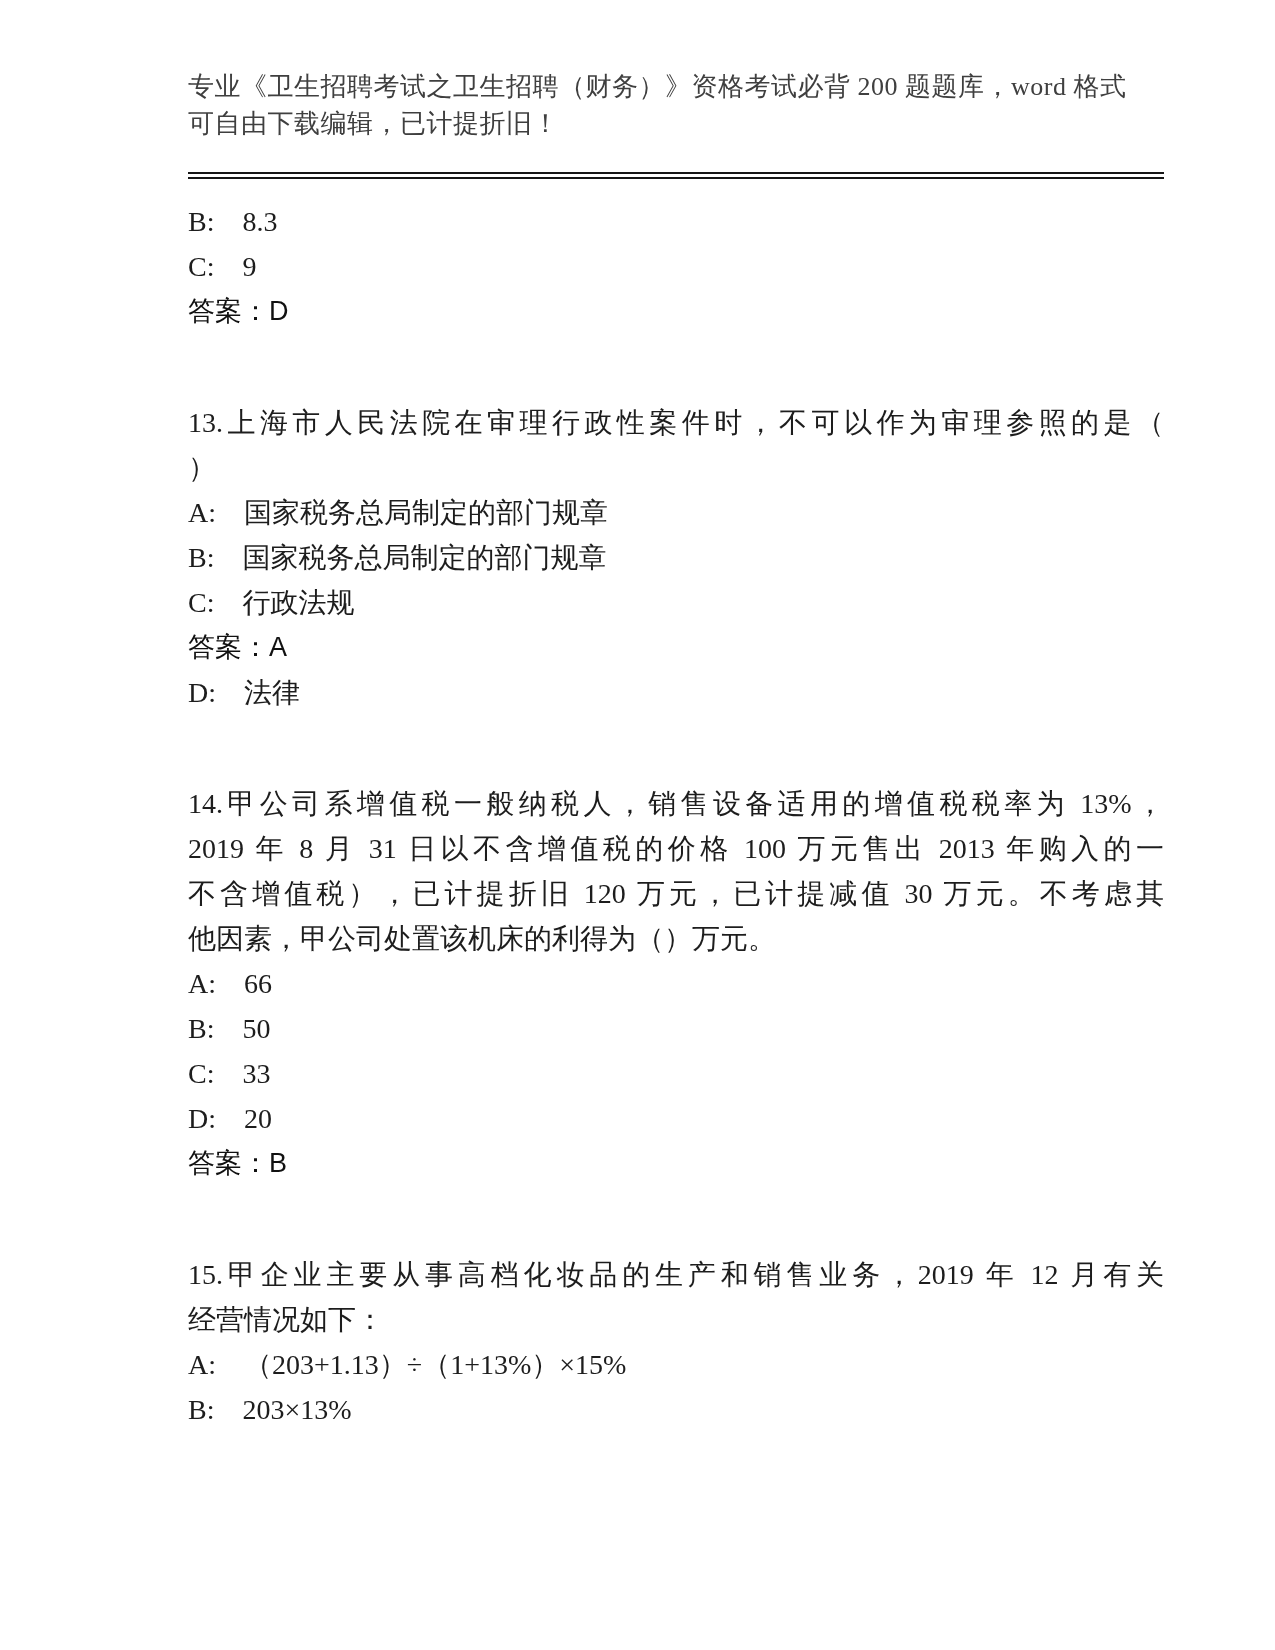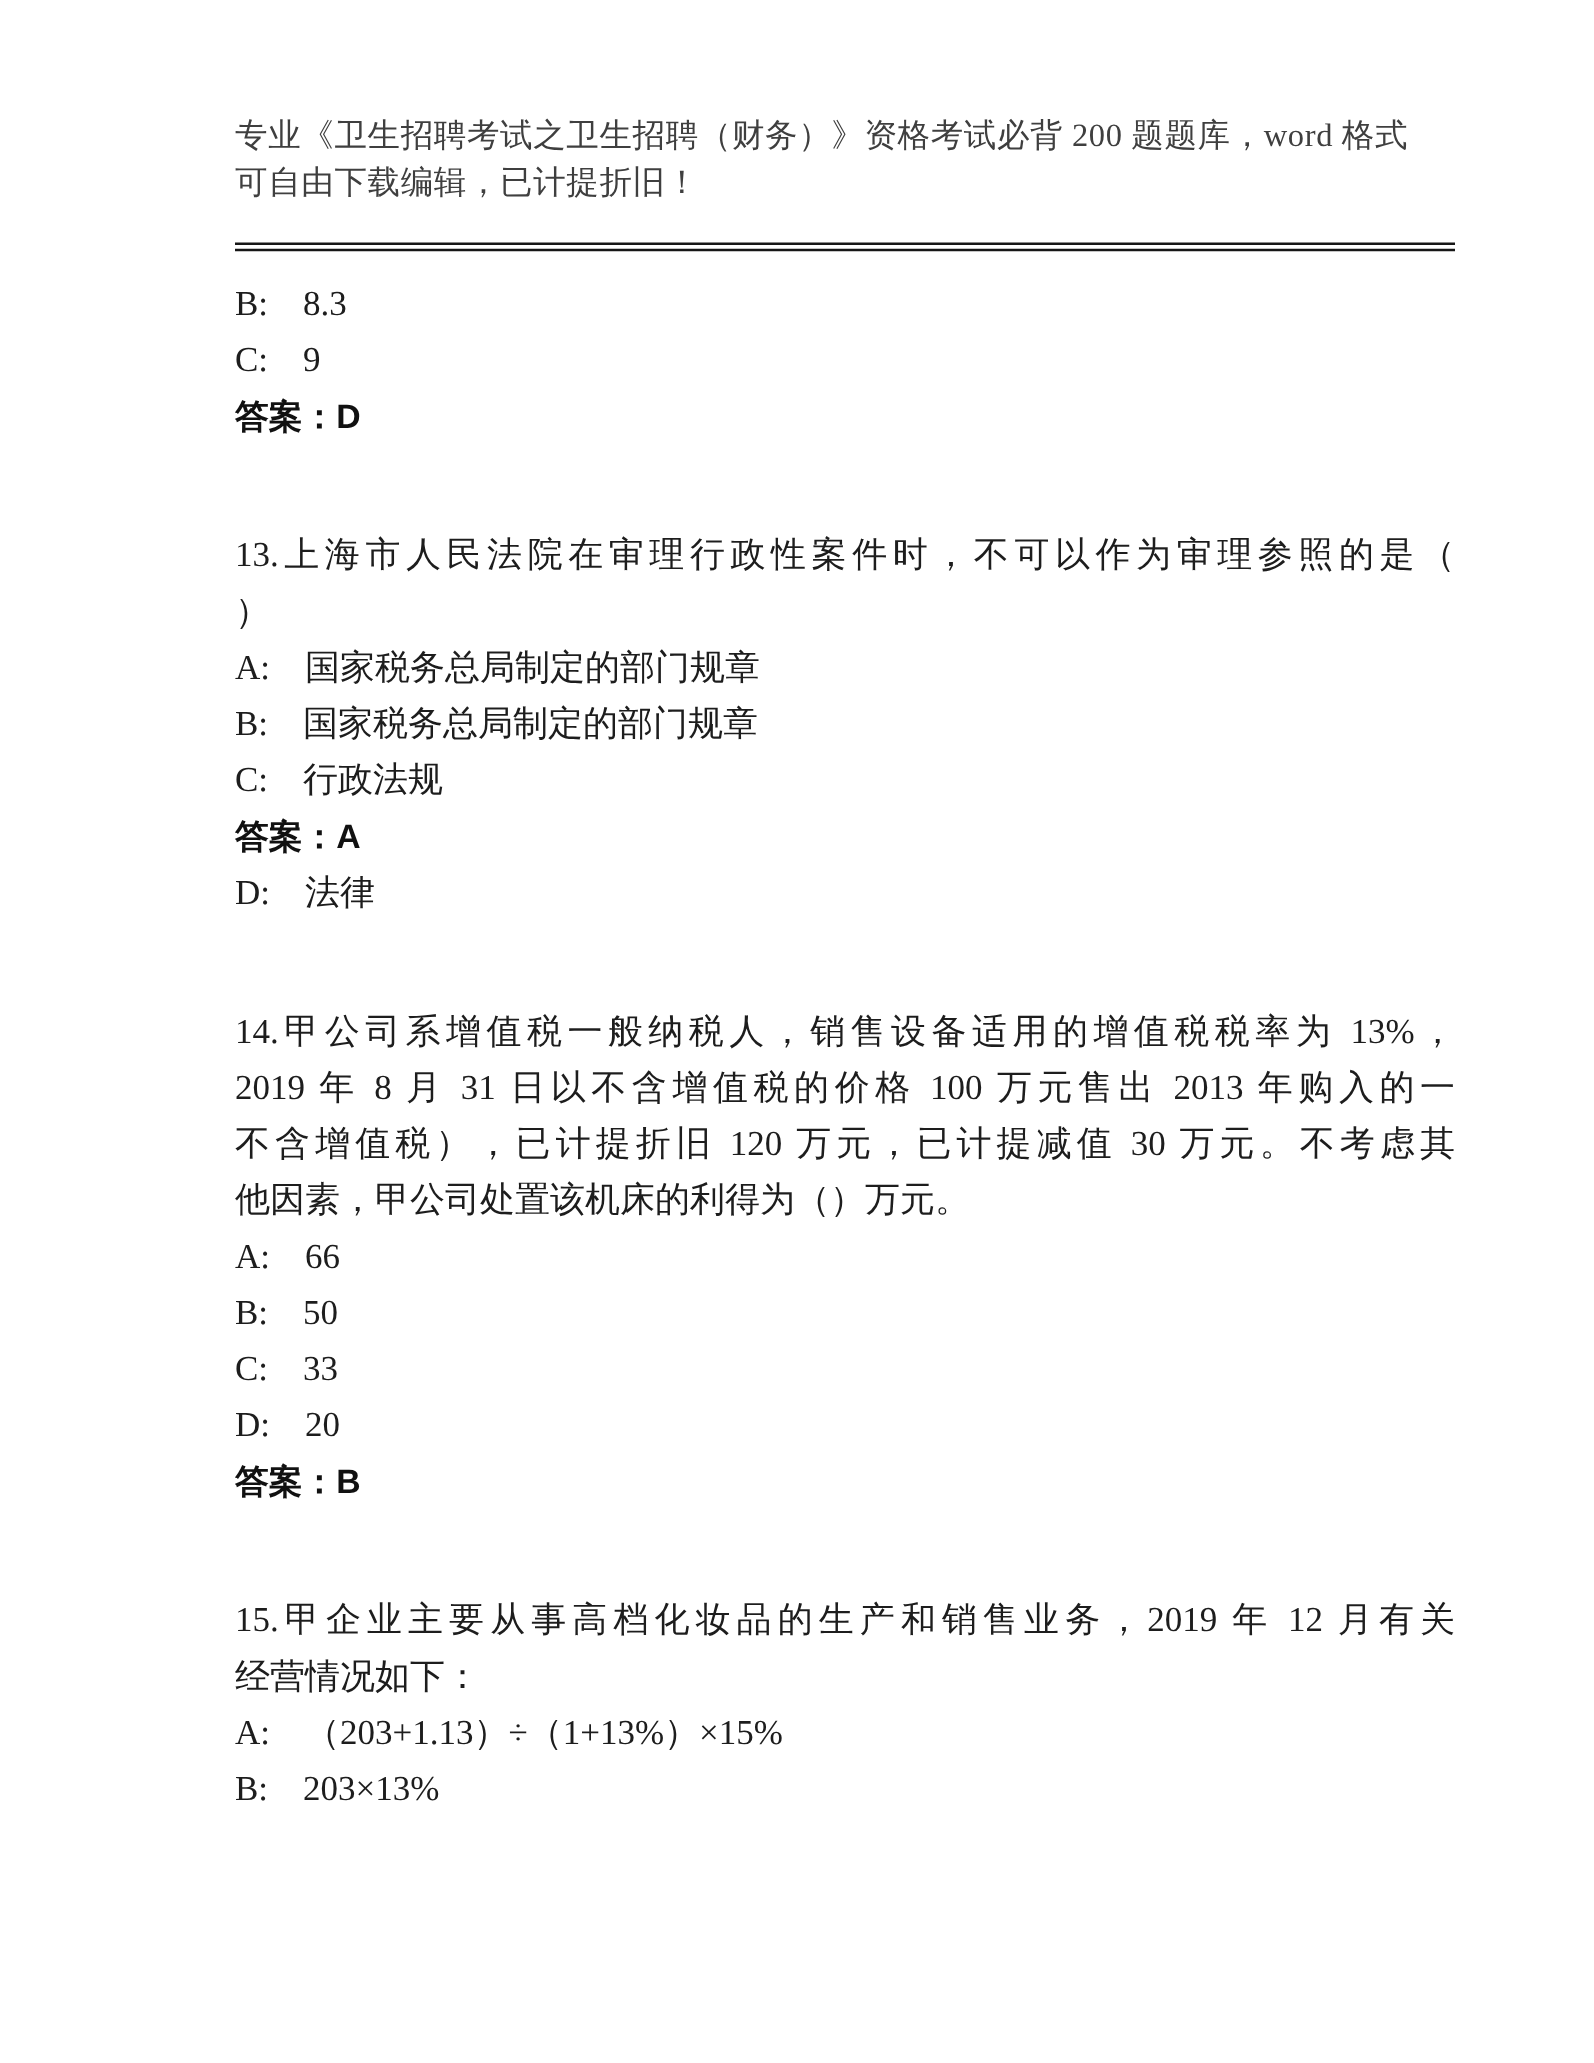--- a/index.html
+++ b/index.html
@@ -6,21 +6,21 @@
   body {
     width:1275px; height:1650px;
     background:#ffffff;
     position:relative;
     font-family:"Liberation Serif","DejaVu Serif",serif;
     color:#1d1d1d;
     overflow:hidden;
   }
   .doc {
     position:absolute;
-    left:188px; top:90px;
+    left:188px; top:68px;
     width:976px;
   }
   .doc-header {
     font-size:26px;
     line-height:37px;
     color:#3f3f3f;
     letter-spacing:0.5px;
   }
   .header-rule {
     margin-top:30px;
@@ -34,21 +34,21 @@
     line-height:45px;
   }
   .question { margin-top:66px; }
   .line { display:block; }
   .stem-line--fill {
     text-align:justify;
     text-align-last:justify;
   }
   .answer-line {
     font-family:"Liberation Sans","DejaVu Sans",sans-serif;
-    font-weight:700;
+    font-weight:400;
     font-size:27px;
     color:#111111;
   }
 </style>
 </head>
 <body>
 
 <div class="doc">
 
   <div class="doc-header">

